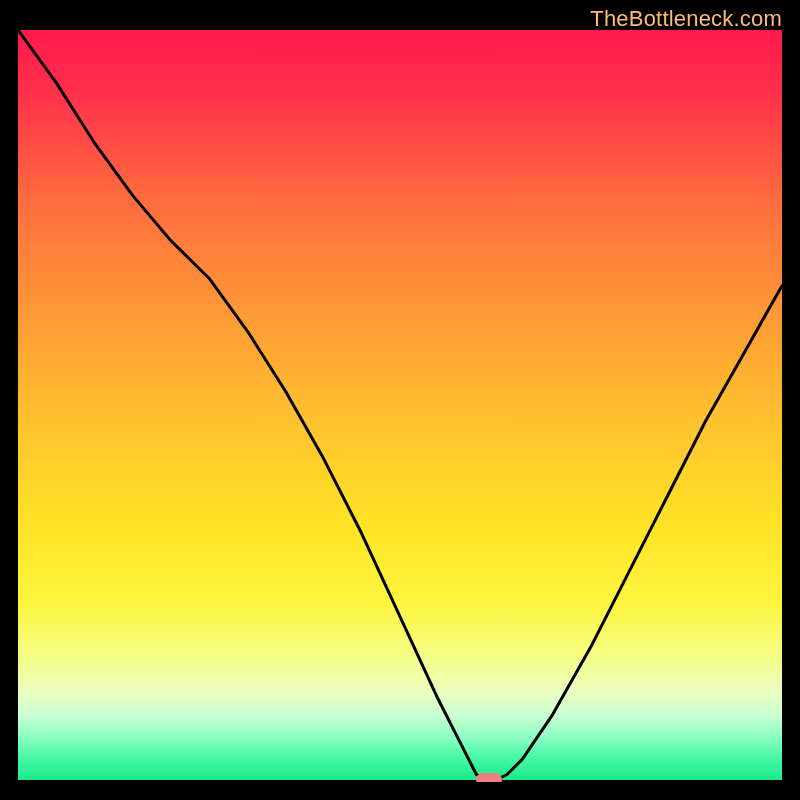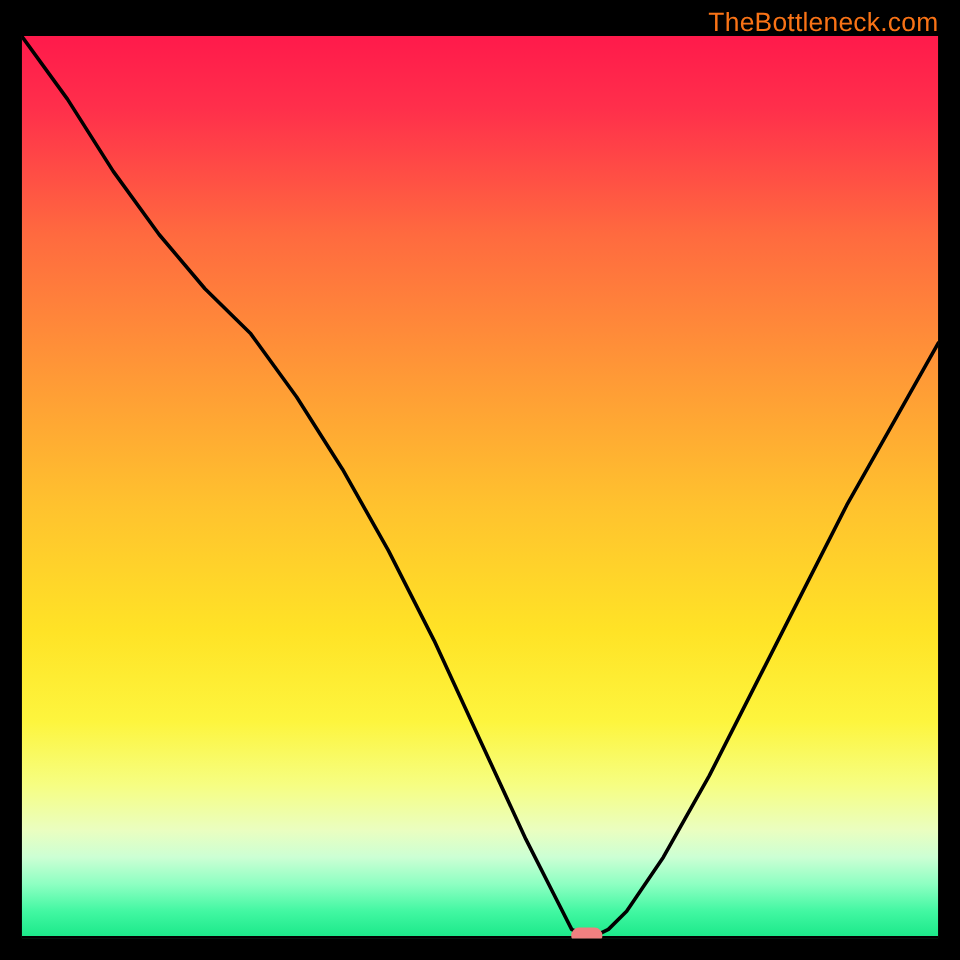--- a/index.html
+++ b/index.html
@@ -8,21 +8,21 @@
     height: 800px;
     background: #000;
     position: relative;
     overflow: hidden;
     font-family: Arial, Helvetica, sans-serif;
   }
   .watermark {
     position: absolute;
     top: 6px;
     right: 18px;
-    color: #f97316;
+    color: #fdba74;
     font-size: 22px;
     font-weight: 500;
     letter-spacing: 0.2px;
     z-index: 10;
   }
   .plot-area {
     position: absolute;
     left: 18px;
     top: 30px;
     width: 764px;

